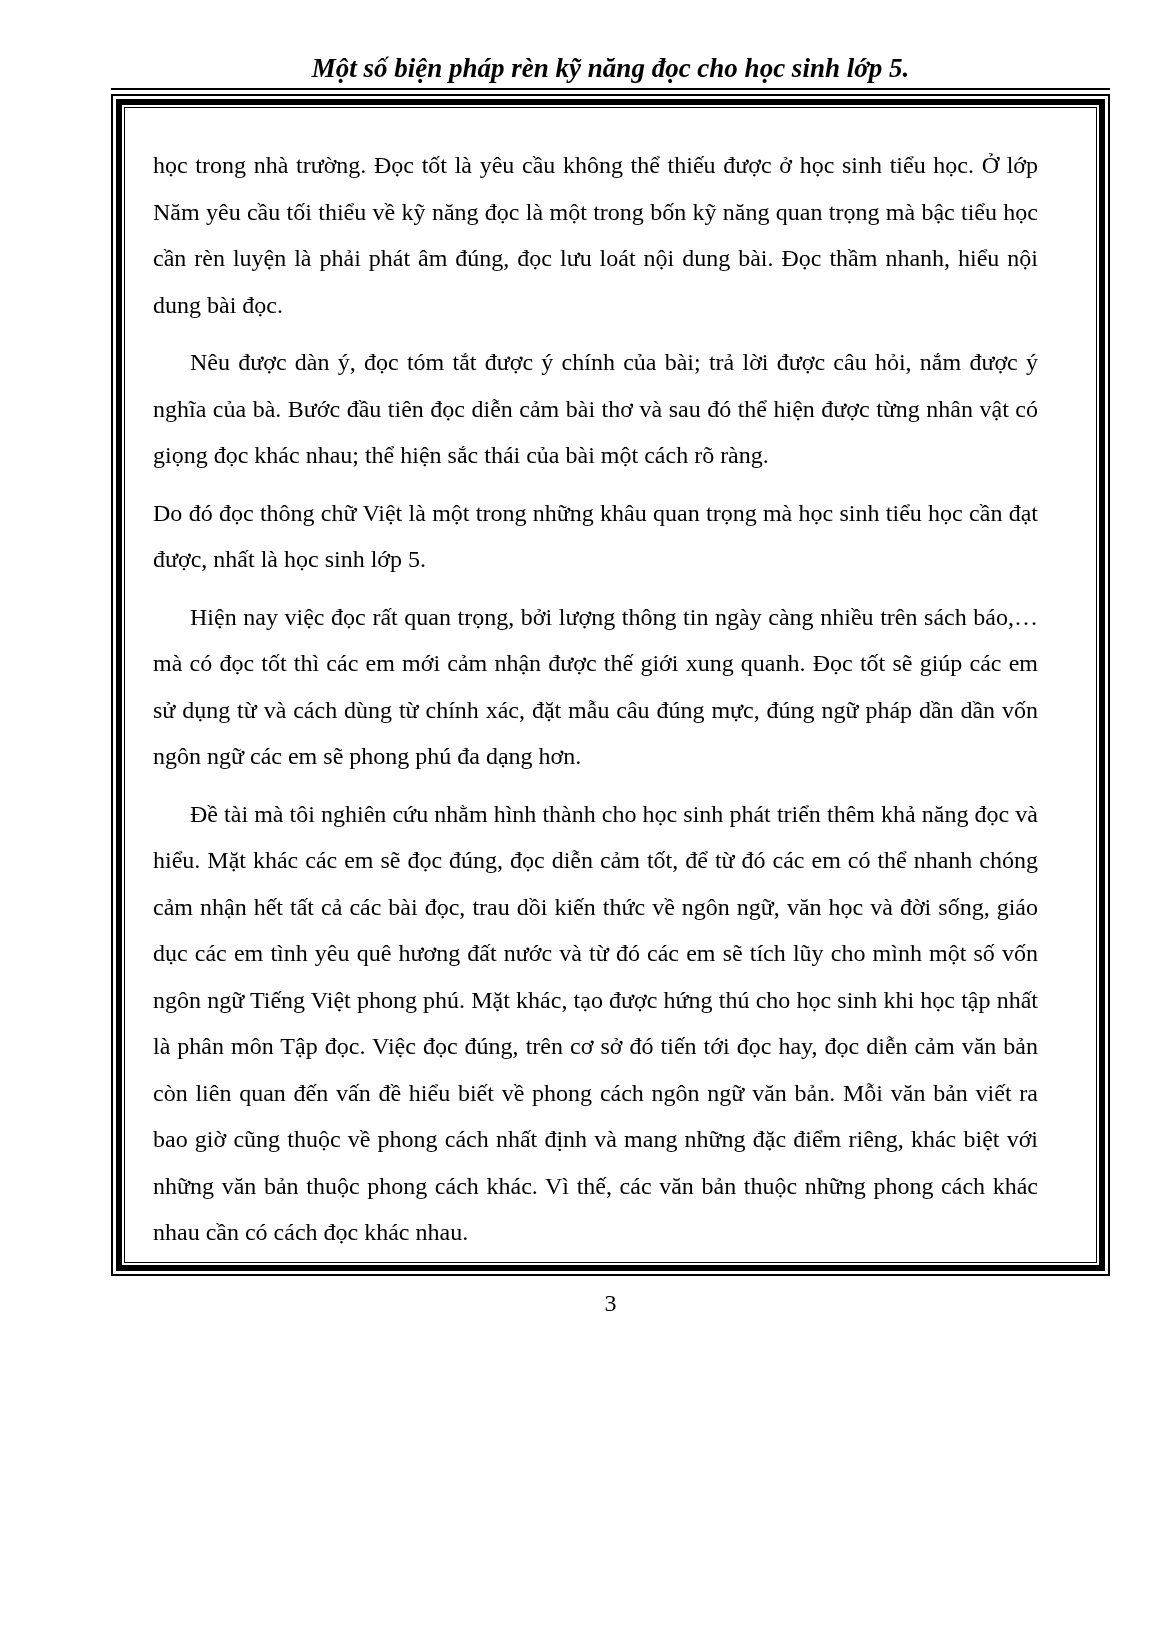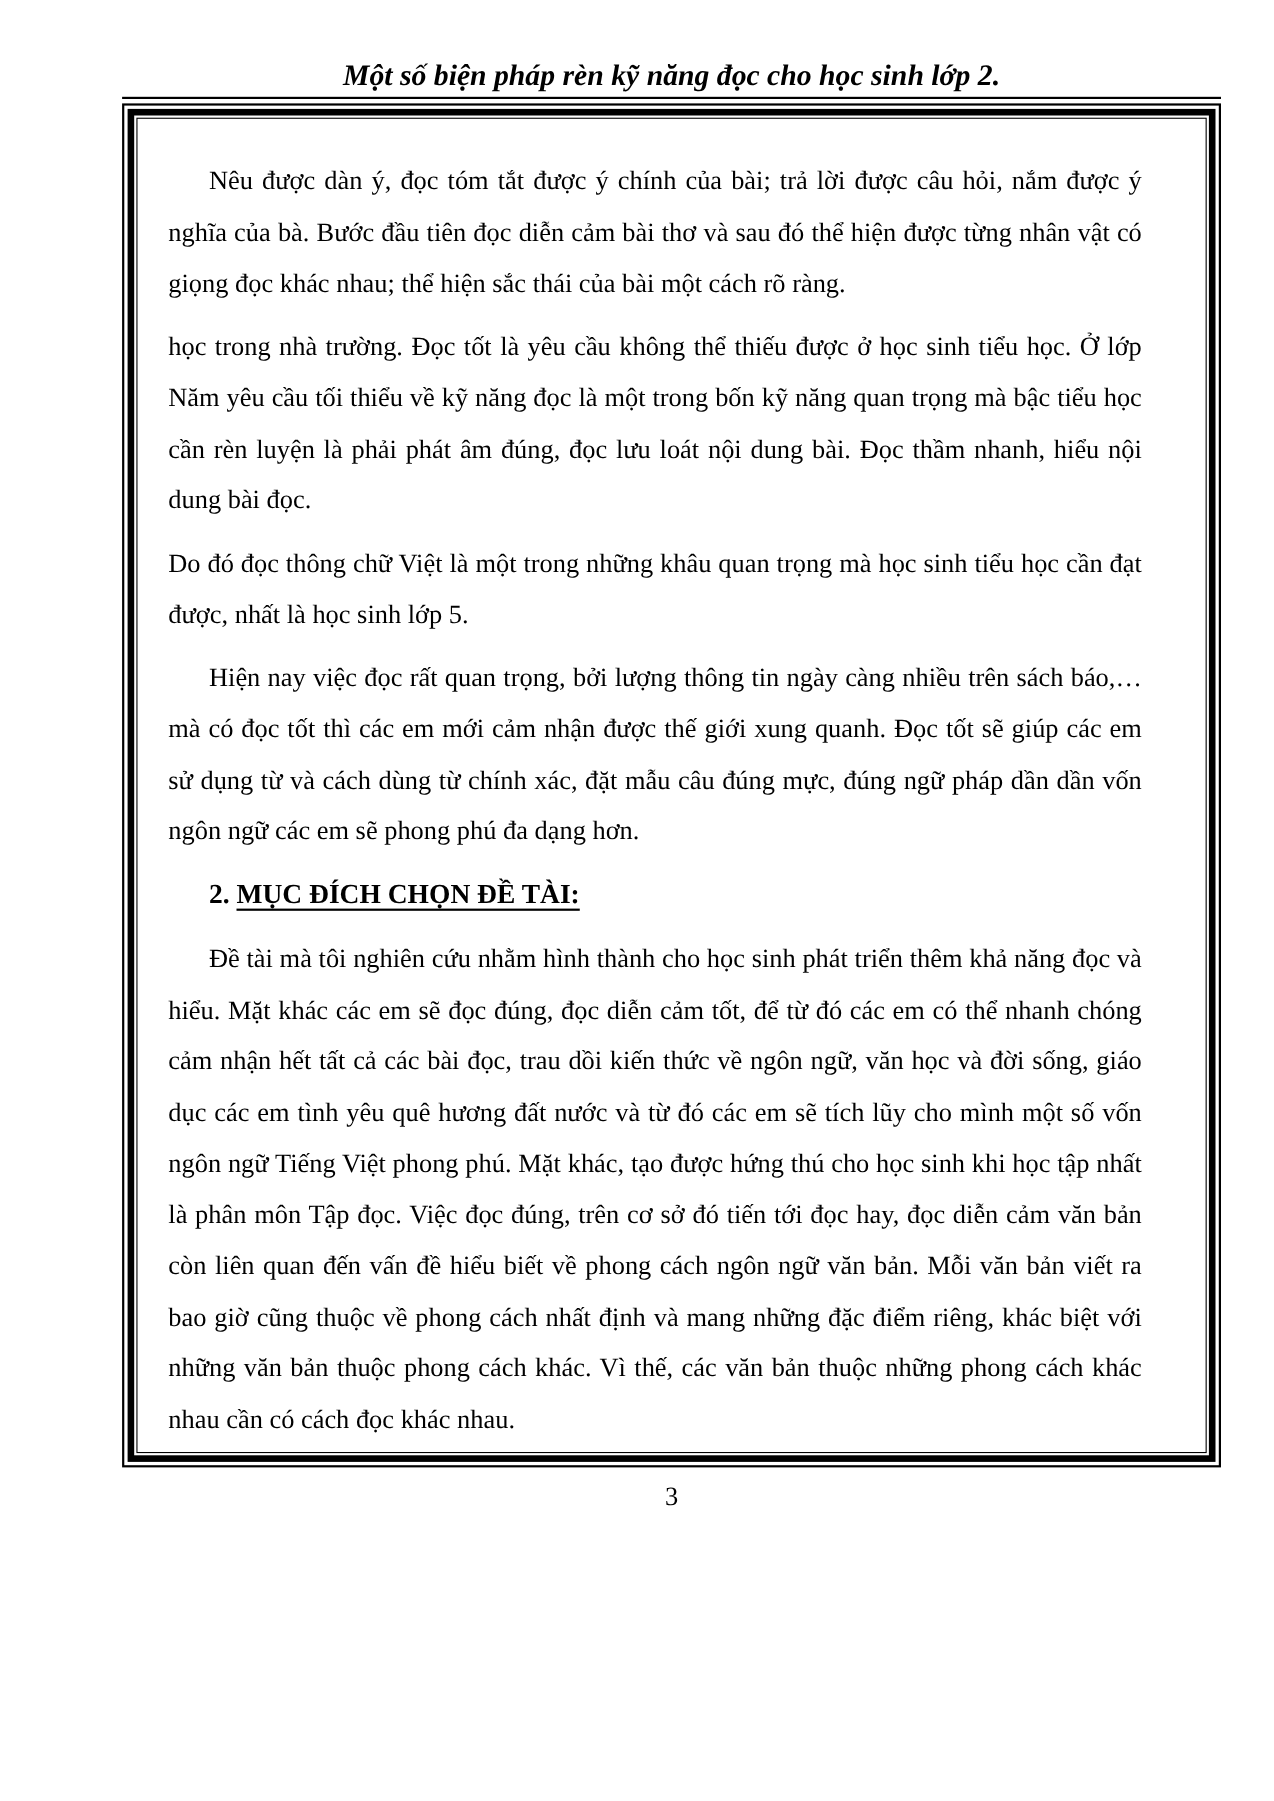--- a/index.html
+++ b/index.html
@@ -59,39 +59,35 @@
   .page-footer {
     margin: 13px 48px 0 111px;
     text-align: center;
     font-size: 24px;
     line-height: 1.2;
   }
 </style>
 </head>
 <body>
 
-<div class="page-header">Một số biện pháp rèn kỹ năng đọc cho học sinh lớp 2.</div>
+<div class="page-header">Một số biện pháp rèn kỹ năng đọc cho học sinh lớp 5.</div>
 
 <div class="doc-frame">
   <div class="doc-frame-mid">
     <div class="doc-frame-inner">
       <div class="doc-content">
 
+        <p class="para">học trong nhà trường. Đọc tốt là yêu cầu không thể thiếu được ở học sinh tiểu học. Ở lớp Năm yêu cầu tối thiểu về kỹ năng đọc là một trong bốn kỹ năng quan trọng mà bậc tiểu học cần rèn luyện là phải phát âm đúng, đọc lưu loát nội dung bài. Đọc thầm nhanh, hiểu nội dung bài đọc.</p>
+
         <p class="para indent">Nêu được dàn ý, đọc tóm tắt được ý chính của bài; trả lời được câu hỏi, nắm được ý nghĩa của bà. Bước đầu tiên đọc diễn cảm bài thơ và sau đó thể hiện được từng nhân vật có giọng đọc khác nhau; thể hiện sắc thái của bài một cách rõ ràng.</p>
-
-        <p class="para">học trong nhà trường. Đọc tốt là yêu cầu không thể thiếu được ở học sinh tiểu học. Ở lớp Năm yêu cầu tối thiểu về kỹ năng đọc là một trong bốn kỹ năng quan trọng mà bậc tiểu học cần rèn luyện là phải phát âm đúng, đọc lưu loát nội dung bài. Đọc thầm nhanh, hiểu nội dung bài đọc.</p>
 
         <p class="para">Do đó đọc thông chữ Việt là một trong những khâu quan trọng mà học sinh tiểu học cần đạt được, nhất là học sinh lớp 5.</p>
 
         <p class="para indent">Hiện nay việc đọc rất quan trọng, bởi lượng thông tin ngày càng nhiều trên sách báo,… mà có đọc tốt thì các em mới cảm nhận được thế giới xung quanh. Đọc tốt sẽ giúp các em sử dụng từ và cách dùng từ chính xác, đặt mẫu câu đúng mực, đúng ngữ pháp dần dần vốn ngôn ngữ các em sẽ phong phú đa dạng hơn.</p>
 
-        <h2 class="section-heading">
-          <span>2.</span>
-          <span class="heading-underline">MỤC ĐÍCH CHỌN ĐỀ TÀI:</span>
-        </h2>
 
         <p class="para indent">Đề tài mà tôi nghiên cứu nhằm hình thành cho học sinh phát triển thêm khả năng đọc và hiểu. Mặt khác các em sẽ đọc đúng, đọc diễn cảm tốt, để từ đó các em có thể nhanh chóng cảm nhận hết tất cả các bài đọc, trau dồi kiến thức về ngôn ngữ, văn học và đời sống, giáo dục các em tình yêu quê hương đất nước và từ đó các em sẽ tích lũy cho mình một số vốn ngôn ngữ Tiếng Việt phong phú. Mặt khác, tạo được hứng thú cho học sinh khi học tập nhất là phân môn Tập đọc. Việc đọc đúng, trên cơ sở đó tiến tới đọc hay, đọc diễn cảm văn bản còn liên quan đến vấn đề hiểu biết về phong cách ngôn ngữ văn bản. Mỗi văn bản viết ra bao giờ cũng thuộc về phong cách nhất định và mang những đặc điểm riêng, khác biệt với những văn bản thuộc phong cách khác. Vì thế, các văn bản thuộc những phong cách khác nhau cần có cách đọc khác nhau.</p>
 
 
       </div>
     </div>
   </div>
 </div>
 
 <div class="page-footer">3</div>

